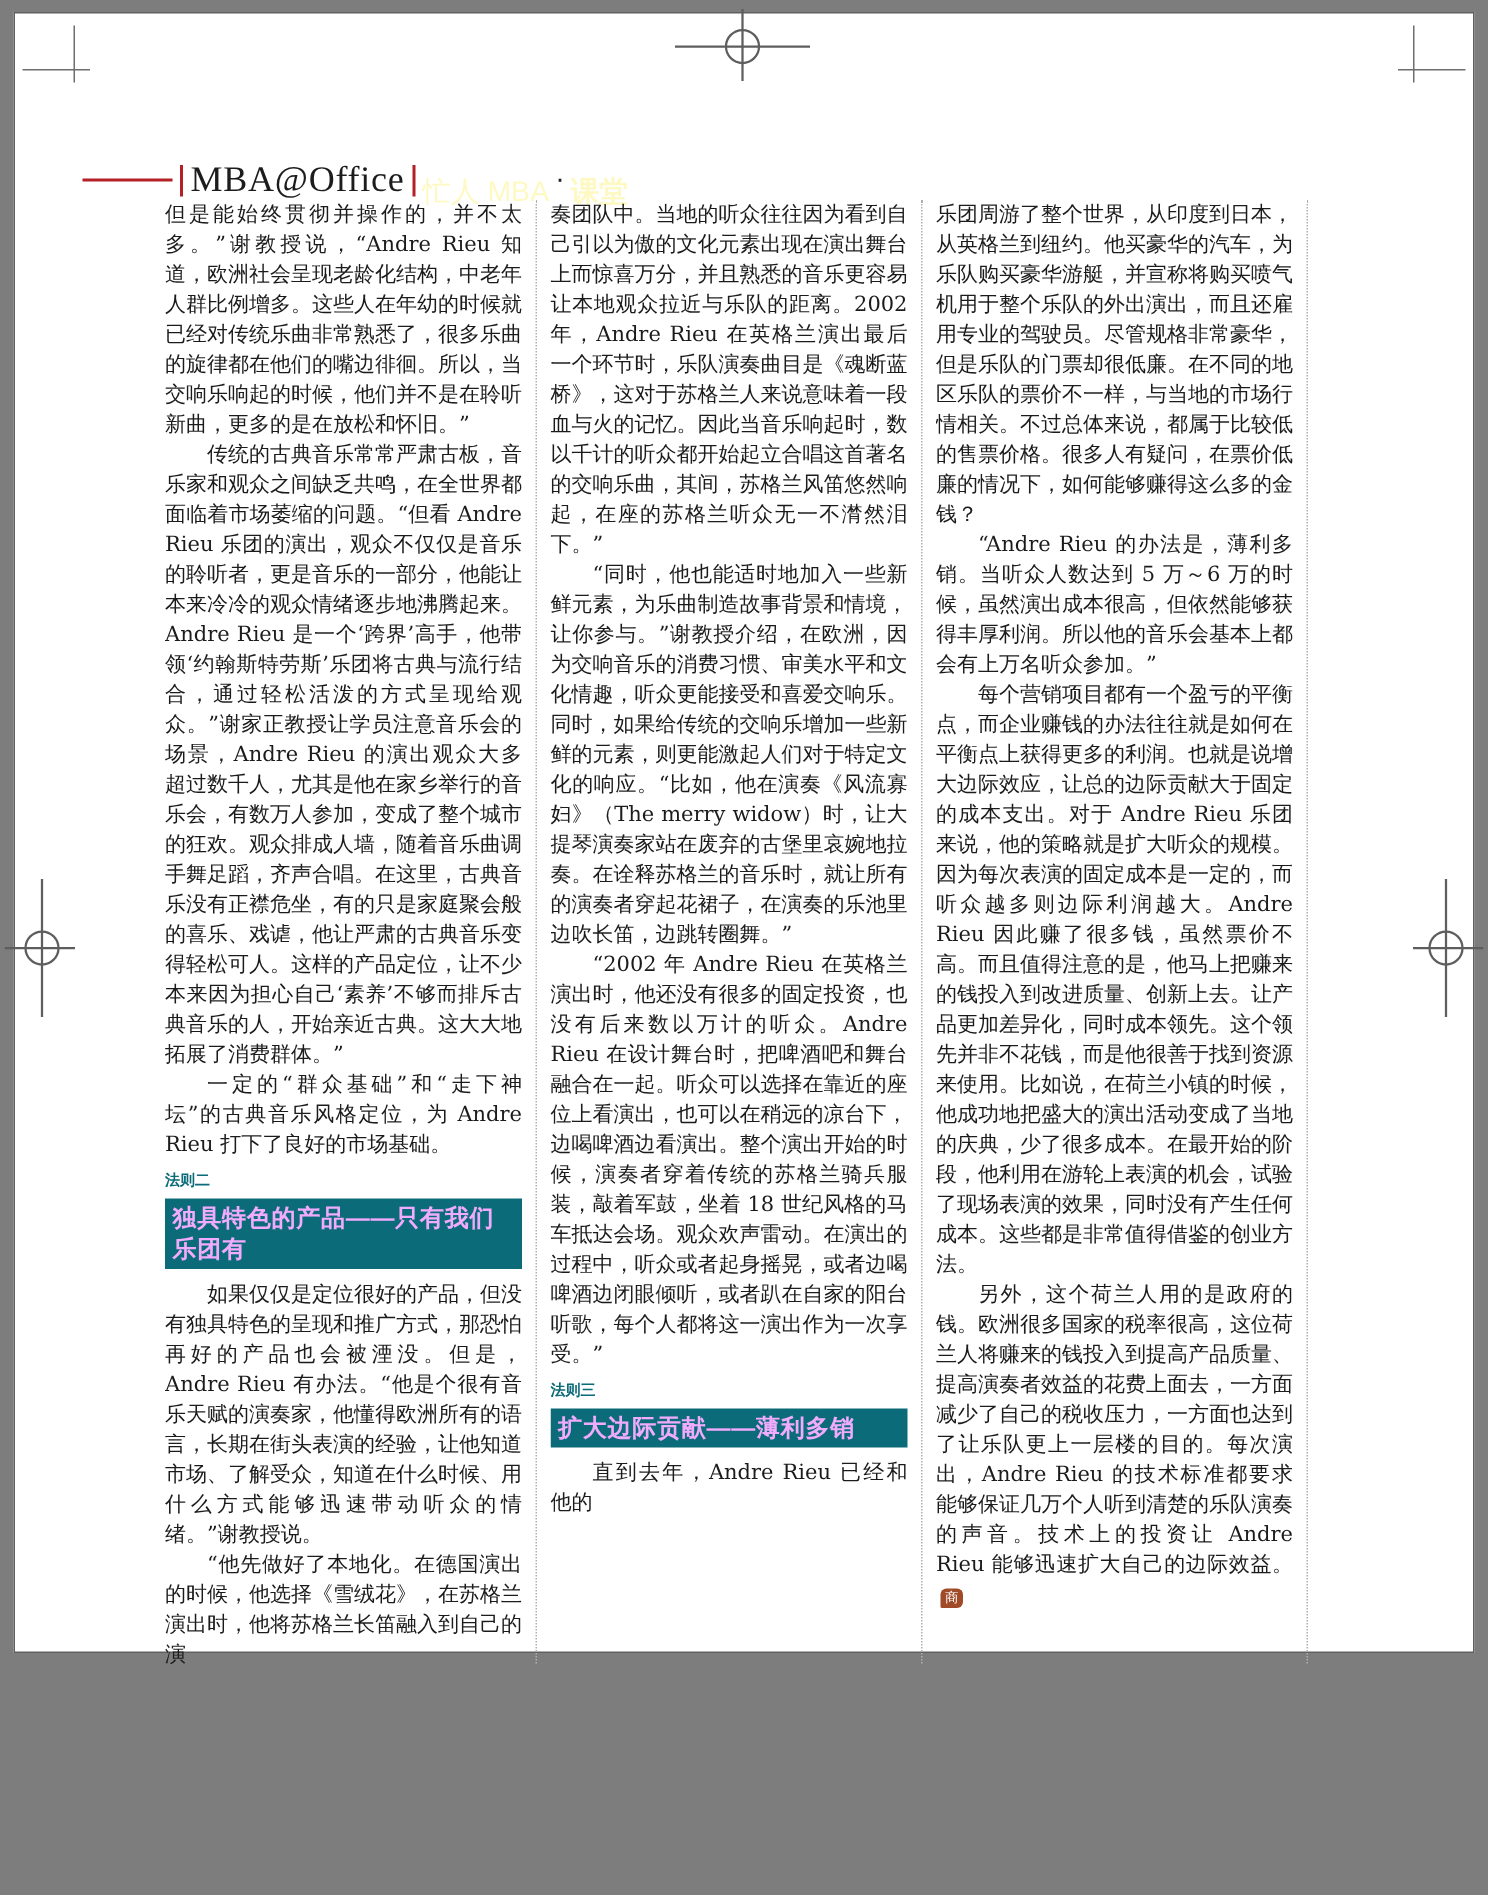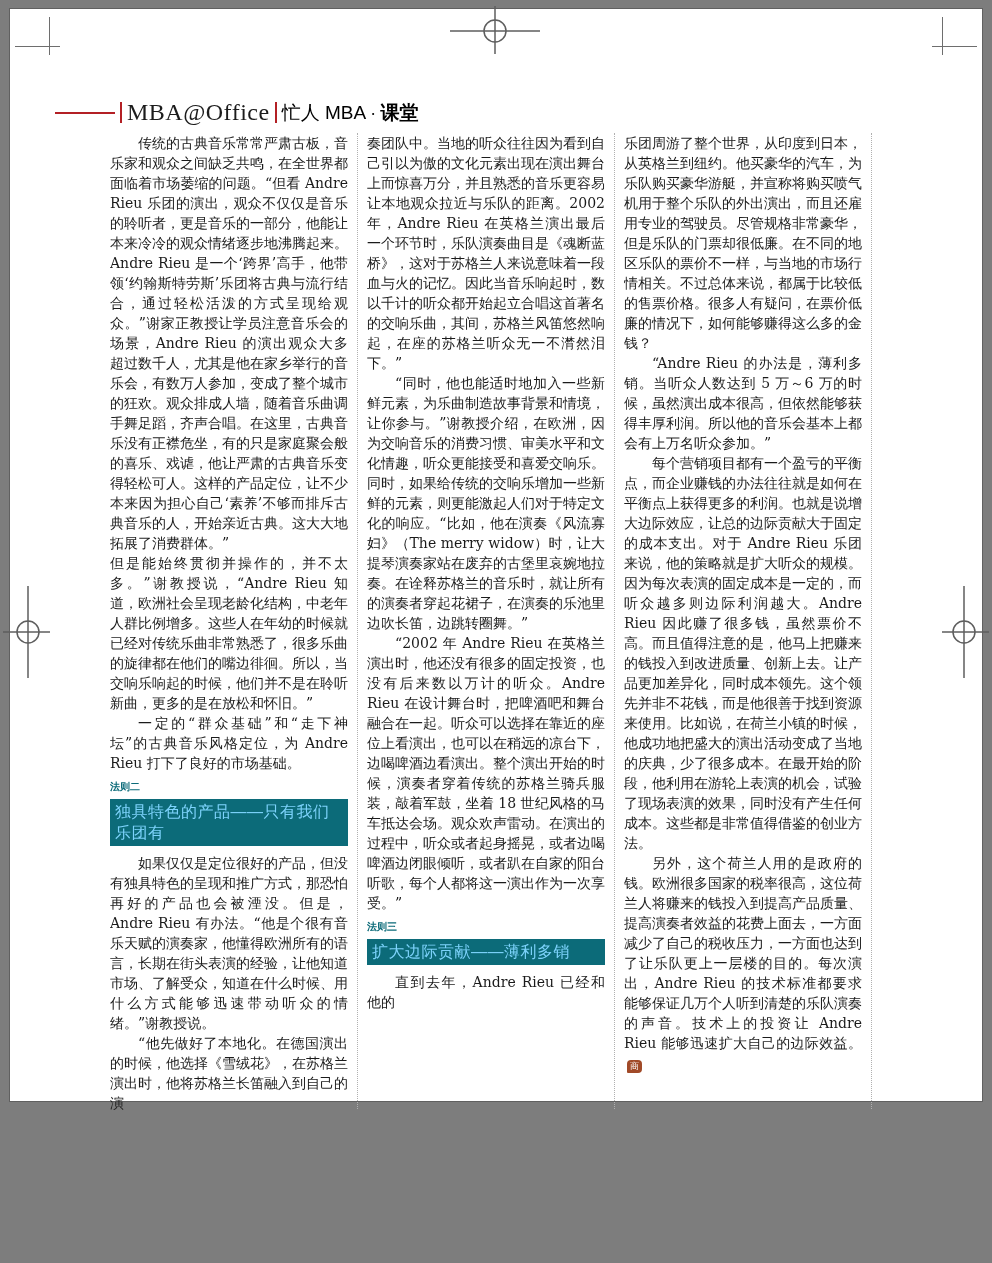--- a/index.html
+++ b/index.html
@@ -9,35 +9,35 @@
 
   
   .mark-line { position:absolute; background:#6e6e6e; }
   .reg-mark { position:absolute; }
 
   
   .header { position:absolute; left:55px; top:99px; display:flex; align-items:center; white-space:nowrap; }
   .header-rule { width:60px; height:2px; background:var(--red,#b32025); margin-right:0; }
   .red-bar { width:2px; height:21px; background:var(--red,#b32025); margin:0 5px; }
   .brand { font-family:"Liberation Serif","DejaVu Serif",serif; font-size:24px; color:#1c1c1c; letter-spacing:0.5px; }
-  .cn-part { font-family:"Liberation Sans","DejaVu Sans",sans-serif; font-size:19px; color:#000000; }
+  .cn-part { font-family:"Liberation Sans","DejaVu Sans",sans-serif; font-size:19px; color:#fef9c3;margin-top:16px; }
   .cn-strong { font-weight:bold; }
   .mid-dot { margin:0 4px; color:#1c1c1c; font-size:19px; }
 
   
   .content { position:absolute; left:110px; top:133px; width:778px; height:992px; display:flex; overflow:hidden; }
   .col { flex:0 0 238px; width:238px; padding-right:9px; margin-right:9px; border-right:1px dotted #b0b0b0; overflow:hidden; }
   .col:last-child { margin-right:0; }
   .para { font-family:"DejaVu Serif","Liberation Serif",serif; font-size:14px; line-height:20px;
           text-align:justify; color:#1b1b1b; margin:0; }
   .ind { text-indent:2em; }
   .rule-label { font-family:Liberation Serif, serif; font-weight:bold; font-size:10px;
                 color:var(--teal,#0c6b79); margin:7px 0 5px; }
-  .rule-title { font-family:"Liberation Sans","DejaVu Sans",sans-serif; font-weight:normal; font-size:16px;
-                color:#7dd3fc; background:var(--teal,#0c6b79); padding:3px 5px 2px; margin:1px 0 7px; letter-spacing:0.5px; }
+  .rule-title { font-family:"Liberation Sans","DejaVu Sans",sans-serif; font-weight:bold; font-size:16px;
+                color:#f0abfc; background:var(--teal,#0c6b79); padding:3px 5px 2px; margin:1px 0 7px; letter-spacing:0.5px; }
   .end-mark { display:inline-block; min-width:15px; height:13px; line-height:13px; background:#a14a28; color:#fff;
               font-size:9px; text-align:center; border-radius:4px 4px 4px 1px; margin-left:3px; vertical-align:-1px;
               font-family:"Liberation Sans",sans-serif; text-indent:0; }
 
   
   .bottom-bar { position:absolute; left:128px; top:1128px; width:814px; height:9px; background:var(--teal,#0c6b79); }
   .footer { position:absolute; left:103px; top:1151px; font-size:12px; color:#2a2a2a; white-space:nowrap; }
   .footer .pg { font-weight:bold; }
   .footer .sep { color:#555; margin:0 5px; font-weight:300; }
   .footer .mag { font-size:11px;text-align:right; }
@@ -84,22 +84,22 @@
     <div class="red-bar"></div>
     <span class="brand">MBA@Office</span>
     <div class="red-bar"></div>
     <span class="cn-part">忙人 MBA</span>
     <span class="mid-dot">·</span>
     <span class="cn-part cn-strong">课堂</span>
   </div>
 
   <div class="content">
     <div class="col">
+        <div class="para">但是能始终贯彻并操作的，并不太多。”谢教授说，“Andre Rieu 知道，欧洲社会呈现老龄化结构，中老年人群比例增多。这些人在年幼的时候就已经对传统乐曲非常熟悉了，很多乐曲的旋律都在他们的嘴边徘徊。所以，当交响乐响起的时候，他们并不是在聆听新曲，更多的是在放松和怀旧。”</div>
         <div class="para ind">传统的古典音乐常常严肃古板，音乐家和观众之间缺乏共鸣，在全世界都面临着市场萎缩的问题。“但看 Andre Rieu 乐团的演出，观众不仅仅是音乐的聆听者，更是音乐的一部分，他能让本来冷冷的观众情绪逐步地沸腾起来。Andre Rieu 是一个‘跨界’高手，他带领‘约翰斯特劳斯’乐团将古典与流行结合，通过轻松活泼的方式呈现给观众。”谢家正教授让学员注意音乐会的场景，Andre Rieu 的演出观众大多超过数千人，尤其是他在家乡举行的音乐会，有数万人参加，变成了整个城市的狂欢。观众排成人墙，随着音乐曲调手舞足蹈，齐声合唱。在这里，古典音乐没有正襟危坐，有的只是家庭聚会般的喜乐、戏谑，他让严肃的古典音乐变得轻松可人。这样的产品定位，让不少本来因为担心自己‘素养’不够而排斥古典音乐的人，开始亲近古典。这大大地拓展了消费群体。”</div>
-        <div class="para">但是能始终贯彻并操作的，并不太多。”谢教授说，“Andre Rieu 知道，欧洲社会呈现老龄化结构，中老年人群比例增多。这些人在年幼的时候就已经对传统乐曲非常熟悉了，很多乐曲的旋律都在他们的嘴边徘徊。所以，当交响乐响起的时候，他们并不是在聆听新曲，更多的是在放松和怀旧。”</div>
         <div class="para ind">一定的“群众基础”和“走下神坛”的古典音乐风格定位，为 Andre Rieu 打下了良好的市场基础。</div>
         <div class="rule-label">法则二</div>
         <div class="rule-title">独具特色的产品——只有我们乐团有</div>
         <div class="para ind">如果仅仅是定位很好的产品，但没有独具特色的呈现和推广方式，那恐怕再好的产品也会被湮没。但是，Andre Rieu 有办法。“他是个很有音乐天赋的演奏家，他懂得欧洲所有的语言，长期在街头表演的经验，让他知道市场、了解受众，知道在什么时候、用什么方式能够迅速带动听众的情绪。”谢教授说。</div>
         <div class="para ind">“他先做好了本地化。在德国演出的时候，他选择《雪绒花》，在苏格兰演出时，他将苏格兰长笛融入到自己的演</div>
       </div>
     <div class="col">
         <div class="para">奏团队中。当地的听众往往因为看到自己引以为傲的文化元素出现在演出舞台上而惊喜万分，并且熟悉的音乐更容易让本地观众拉近与乐队的距离。2002 年，Andre Rieu 在英格兰演出最后一个环节时，乐队演奏曲目是《魂断蓝桥》，这对于苏格兰人来说意味着一段血与火的记忆。因此当音乐响起时，数以千计的听众都开始起立合唱这首著名的交响乐曲，其间，苏格兰风笛悠然响起，在座的苏格兰听众无一不潸然泪下。”</div>
         <div class="para ind">“同时，他也能适时地加入一些新鲜元素，为乐曲制造故事背景和情境，让你参与。”谢教授介绍，在欧洲，因为交响音乐的消费习惯、审美水平和文化情趣，听众更能接受和喜爱交响乐。同时，如果给传统的交响乐增加一些新鲜的元素，则更能激起人们对于特定文化的响应。“比如，他在演奏《风流寡妇》（The merry widow）时，让大提琴演奏家站在废弃的古堡里哀婉地拉奏。在诠释苏格兰的音乐时，就让所有的演奏者穿起花裙子，在演奏的乐池里边吹长笛，边跳转圈舞。”</div>
         <div class="para ind">“2002 年 Andre Rieu 在英格兰演出时，他还没有很多的固定投资，也没有后来数以万计的听众。Andre Rieu 在设计舞台时，把啤酒吧和舞台融合在一起。听众可以选择在靠近的座位上看演出，也可以在稍远的凉台下，边喝啤酒边看演出。整个演出开始的时候，演奏者穿着传统的苏格兰骑兵服装，敲着军鼓，坐着 18 世纪风格的马车抵达会场。观众欢声雷动。在演出的过程中，听众或者起身摇晃，或者边喝啤酒边闭眼倾听，或者趴在自家的阳台听歌，每个人都将这一演出作为一次享受。”</div>

